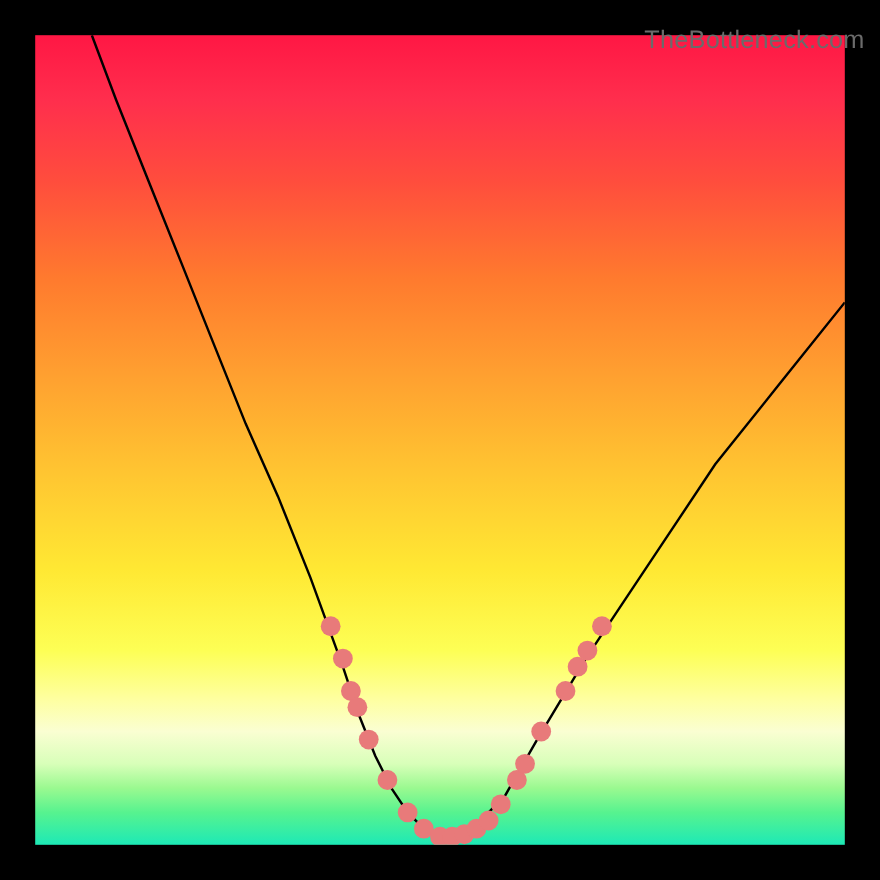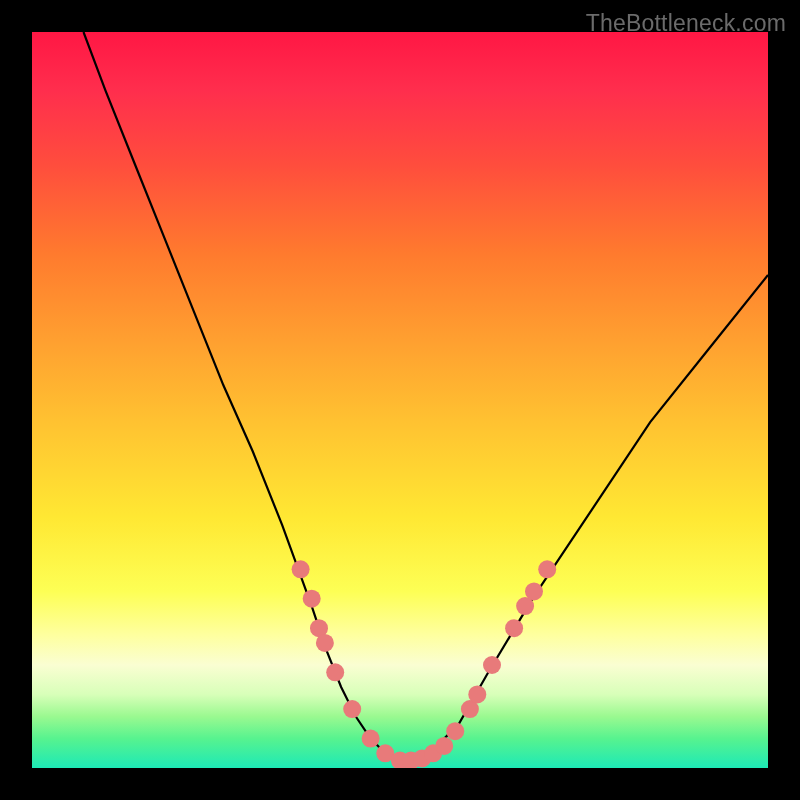--- a/index.html
+++ b/index.html
@@ -36,21 +36,21 @@
   }
   .curve {
     position: absolute;
     left: 0; top: 0;
     width: 100%;
     height: 100%;
     pointer-events: none;
   }
   .watermark {
     position: absolute;
-    top: 10px;
+    top: 23px;
     right: 14px;
     color: #6b6b6b;
     font-size: 23px;
     font-weight: 400;
     letter-spacing: 0.2px;
   }
 </style>
 </head>
 <body>
 

